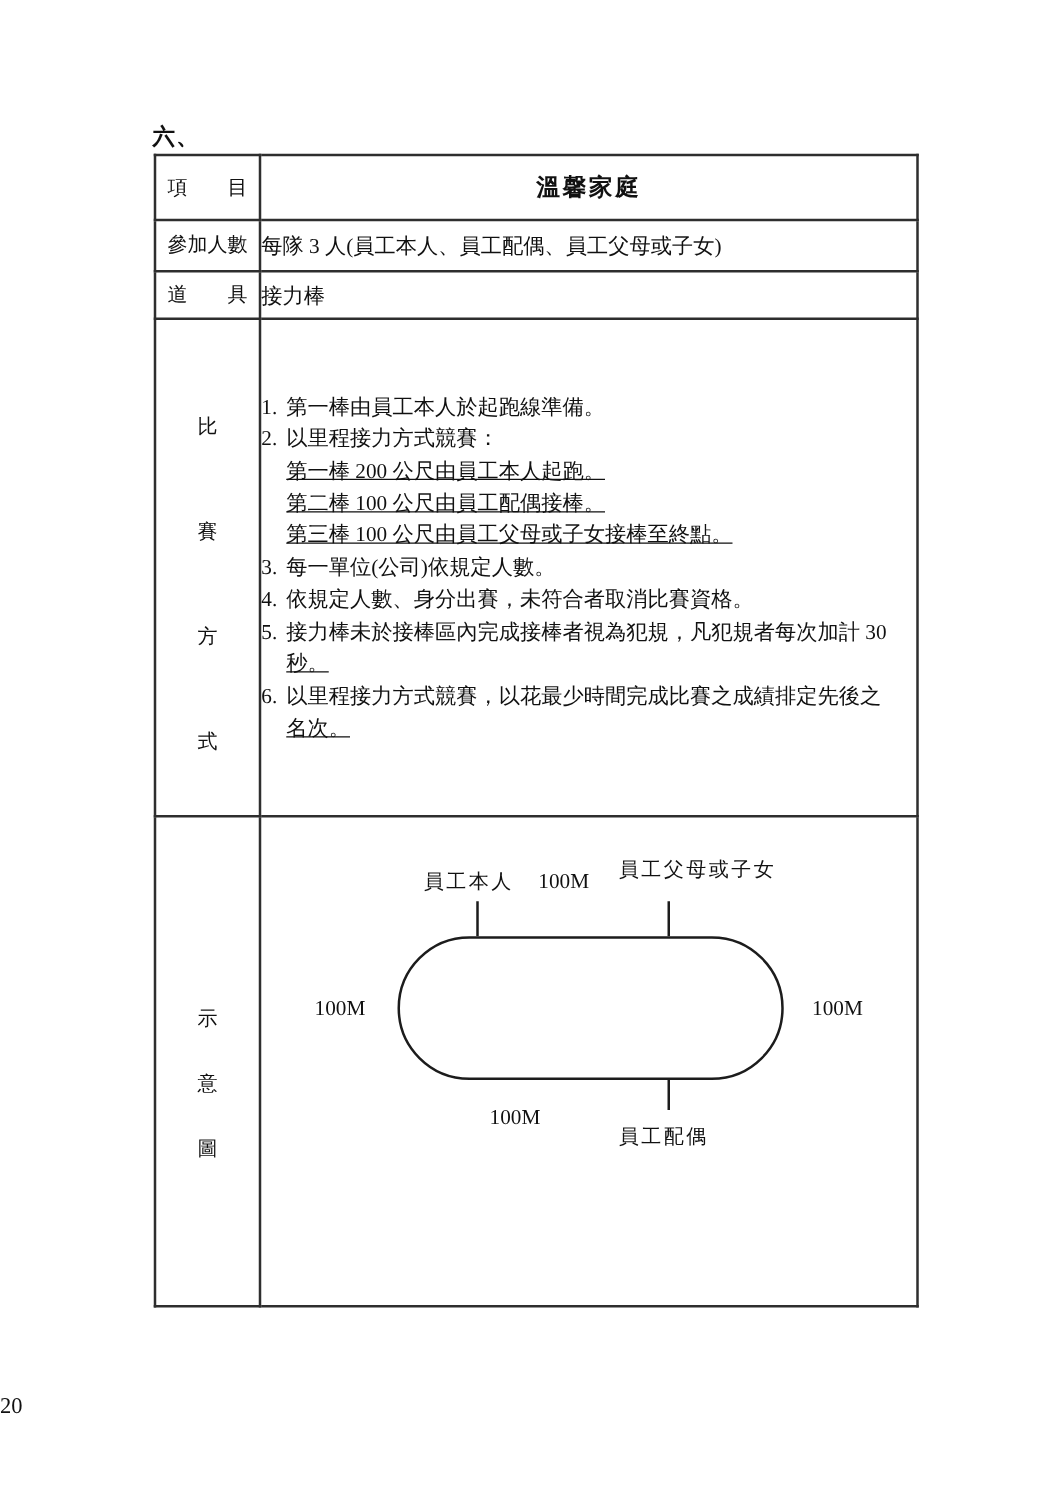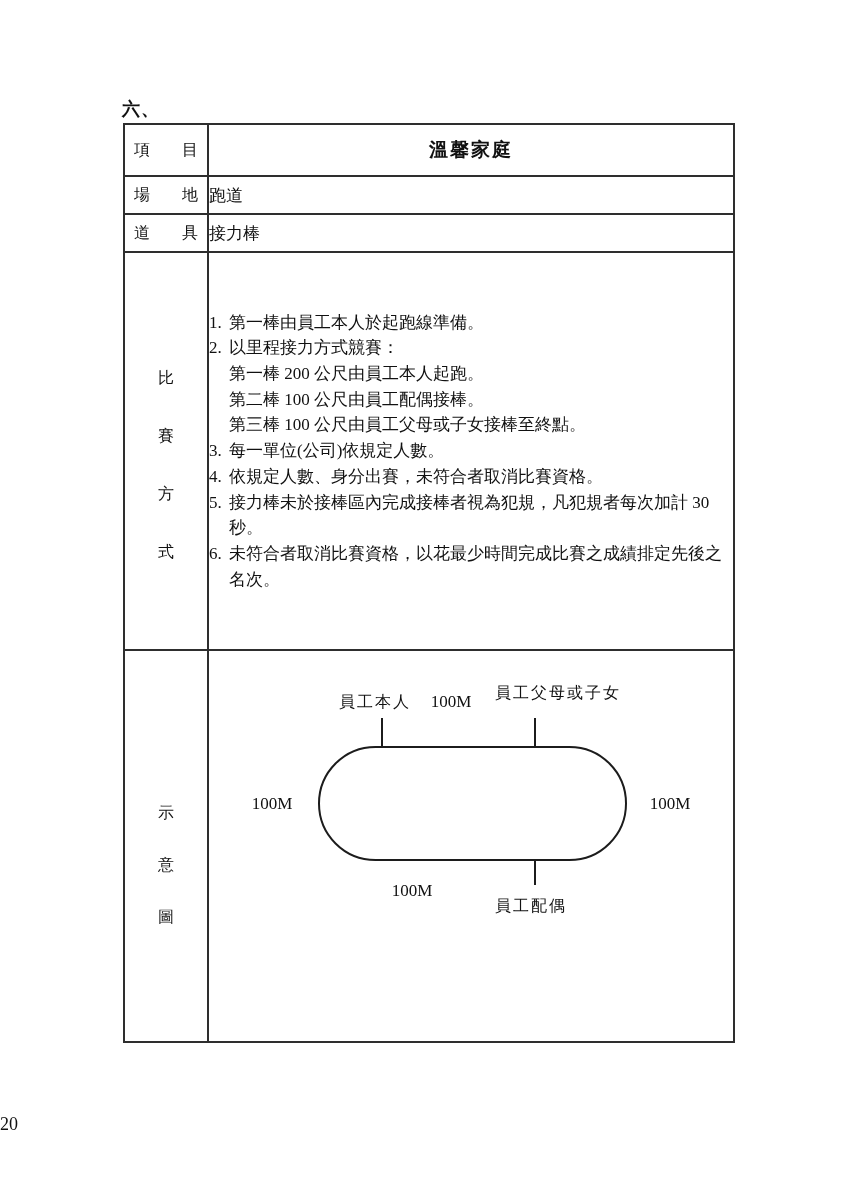--- a/index.html
+++ b/index.html
@@ -55,33 +55,33 @@
   .rules-cell {
     vertical-align: top;
     padding: 1px 6px 0 3px;
     font-size: 17px;
     line-height: 25.7px;
   }
   .rule-num {
     display: inline-block;
     width: 20px;
   }
-  .rule-line.indent { padding-left: 20px; }
+  .rule-line.indent { padding-left: 20px; text-decoration: underline; }
 
   .vlabel-cell {
     vertical-align: top;
   }
   .vlabel {
     width: 1.15em;
     margin: 0 auto;
     font-size: 16px;
     word-break: break-all;
     text-align: center;
   }
-  .vlabel.four { line-height: 58px; margin-top: 27px; }
+  .vlabel.four { line-height: 84px; margin-top: 27px; }
   .vlabel.three { line-height: 52px; margin-top: 37px; }
 
   .diagram-cell { vertical-align: top; }
   .diagram {
     position: relative;
     width: 100%;
     height: 390px;
   }
   .diagram .dlabel {
     position: absolute;
@@ -138,46 +138,46 @@
         <col class="label-col">
         <col>
       </colgroup>
 
     <tbody>
         <tr style="height:52px;">
       <td class="label-cell">項　　目</td>
       <td class="title-cell">溫馨家庭</td>
     </tr>
 
-
-    <tr style="height:38px;">
-      <td class="label-cell">場　　地</td>
-      <td class="value-cell">跑道</td>
-    </tr>
+    <tr style="height:41px;">
+      <td class="label-cell">參加人數</td>
+      <td class="value-cell">每隊 3 人(員工本人、員工配偶、員工父母或子女)</td>
+    </tr>
+
 
     <tr style="height:38px;">
       <td class="label-cell">道　　具</td>
       <td class="value-cell">接力棒</td>
     </tr>
 
     <tr style="height:398px;">
       <td class="vlabel-cell">
         <div class="vlabel four">比賽方式</div>
       </td>
       <td class="rules-cell">
         <div class="rule-line"><span class="rule-num">1.</span><span>第一棒由員工本人於起跑線準備。</span></div>
         <div class="rule-line"><span class="rule-num">2.</span><span>以里程接力方式競賽：</span></div>
         <div class="rule-line indent"><span>第一棒 200 公尺由員工本人起跑。</span></div>
         <div class="rule-line indent"><span>第二棒 100 公尺由員工配偶接棒。</span></div>
         <div class="rule-line indent"><span>第三棒 100 公尺由員工父母或子女接棒至終點。</span></div>
         <div class="rule-line"><span class="rule-num">3.</span><span>每一單位(公司)依規定人數。</span></div>
         <div class="rule-line"><span class="rule-num">4.</span><span>依規定人數、身分出賽，未符合者取消比賽資格。</span></div>
         <div class="rule-line"><span class="rule-num">5.</span><span>接力棒未於接棒區內完成接棒者視為犯規，凡犯規者每次加計 30</span></div>
         <div class="rule-line indent"><span>秒。</span></div>
-        <div class="rule-line"><span class="rule-num">6.</span><span>未符合者取消比賽資格，以花最少時間完成比賽之成績排定先後之</span></div>
+        <div class="rule-line"><span class="rule-num">6.</span><span>以里程接力方式競賽，以花最少時間完成比賽之成績排定先後之</span></div>
         <div class="rule-line indent"><span>名次。</span></div>
       </td>
     </tr>
 
     <tr style="height:308px;">
       <td class="vlabel-cell">
         <div class="vlabel three">示意圖</div>
       </td>
       <td class="diagram-cell">
         <div class="diagram">

